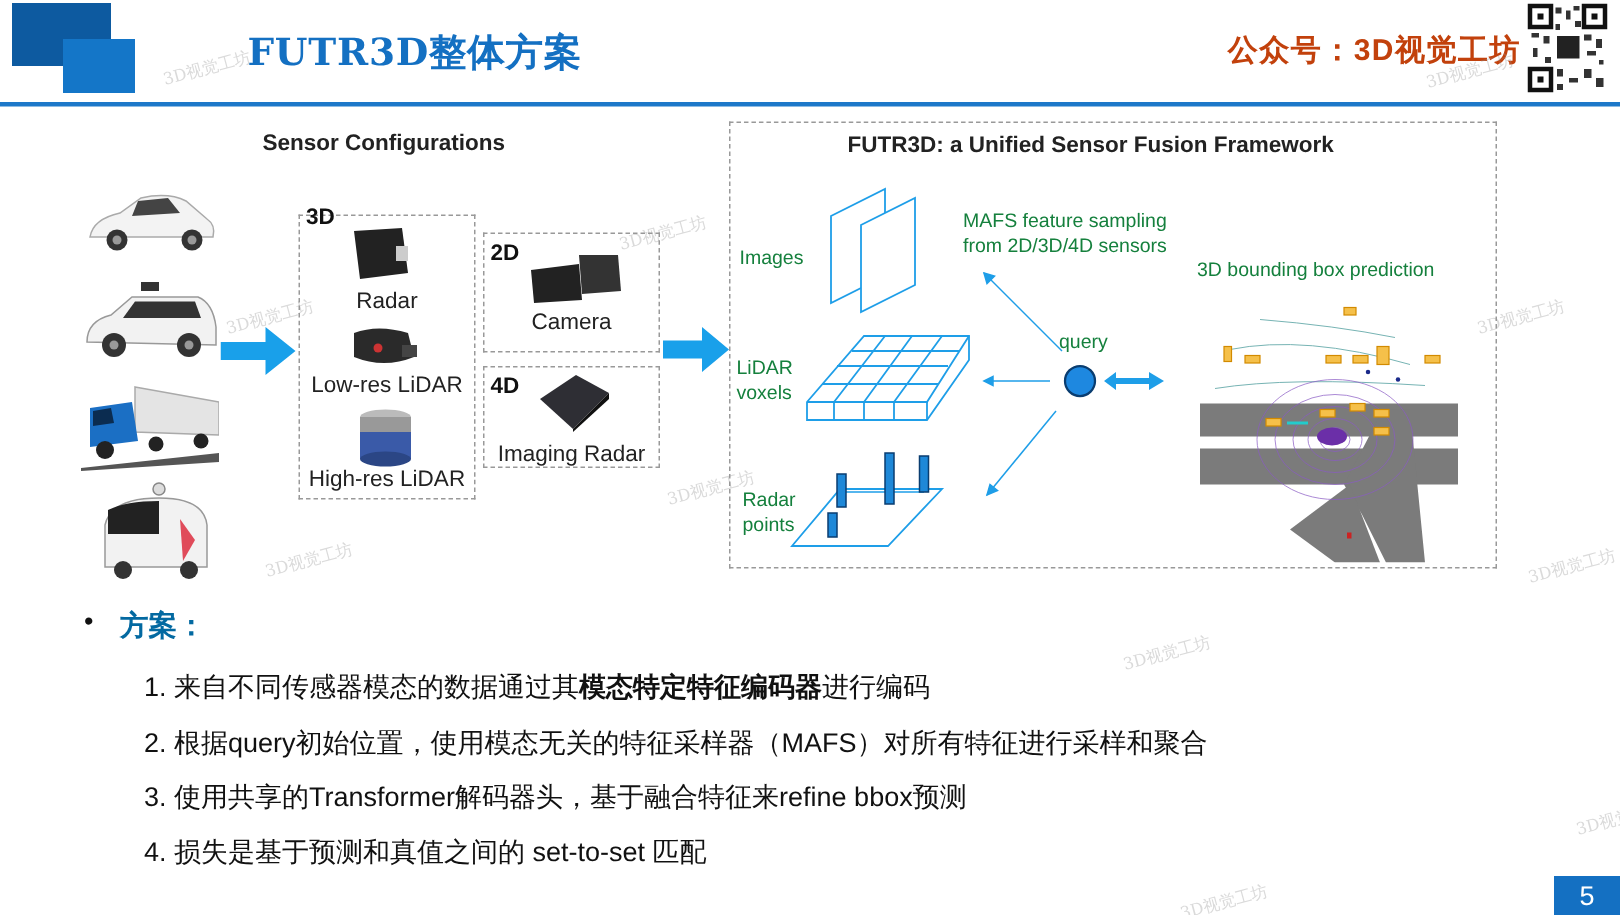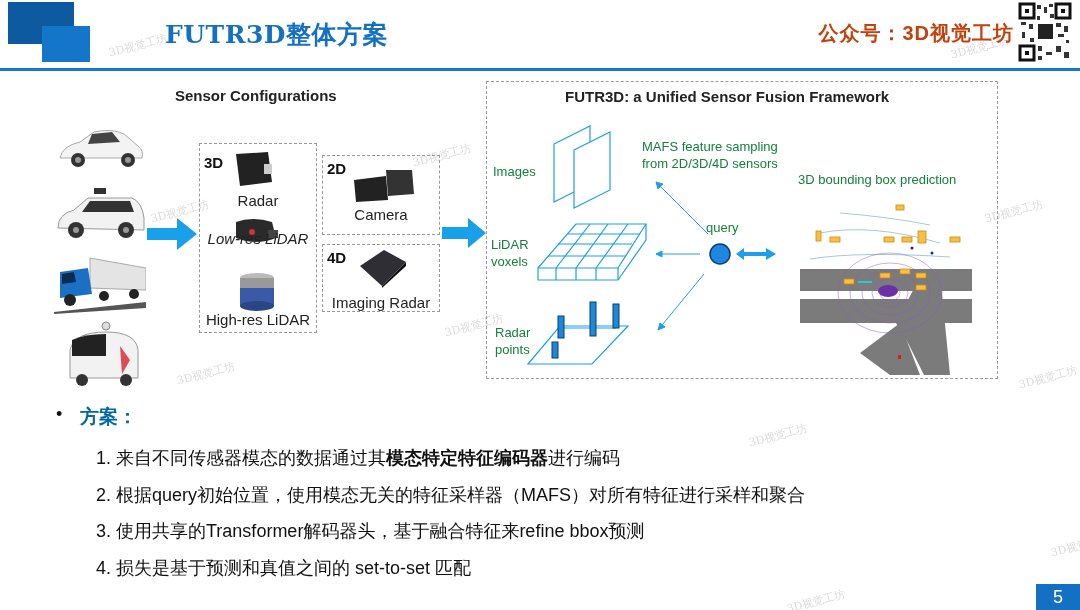--- a/index.html
+++ b/index.html
@@ -110,32 +110,32 @@
   <path d="M66 26 L76 40 L68 54 Z" fill="#e04b5a"></path>
   <circle cx="28" cy="60" r="6" fill="#333"></circle>
     <circle cx="72" cy="60" r="6" fill="#333"></circle>
 </svg>
 
 <svg class="big-arrow" style="left:147px; top:218px;" width="52" height="32" viewBox="0 0 52 32">
   <path d="M0 10 L30 10 L30 0 L50 16 L30 32 L30 22 L0 22 Z" fill="#19a0ea"></path>
 </svg>
 
 <div class="dash-box" style="left:199px; top:143px; width:118px; height:190px;"></div>
-<div class="tag" style="left:204px; top:154px;">3D</div>
+<div class="tag" style="left:204px; top:136px;">3D</div>
 <svg style="position:absolute; left:234px; top:150px;" width="42" height="38" viewBox="0 0 42 38">
   <path d="M2 4 L34 2 L38 32 L6 36 Z" fill="#222"></path>
     <rect x="30" y="14" width="8" height="10" fill="#ccc"></rect>
 </svg>
 <div class="lbl" style="left:199px; top:192px; width:118px;">Radar</div>
 <svg style="position:absolute; left:232px; top:216px;" width="48" height="30" viewBox="0 0 48 30">
   <path d="M4 6 Q20 0 40 6 L44 22 Q24 30 4 22 Z" fill="#2a2a2a"></path>
     <circle cx="20" cy="16" r="3" fill="#c33"></circle>
     <rect x="36" y="14" width="10" height="8" fill="#444"></rect>
 </svg>
-<div class="lbl" style="left:199px; top:230px; width:118px;font-style:italic;">Low-res LiDAR</div>
+<div class="lbl" style="left:199px; top:248px; width:118px;">Low-res LiDAR</div>
 <svg style="position:absolute; left:238px; top:272px;" width="38" height="40" viewBox="0 0 38 40">
   <ellipse cx="19" cy="6" rx="17" ry="5" fill="#bbb"></ellipse>
     <rect x="2" y="6" width="34" height="10" fill="#999"></rect>
   <rect x="2" y="16" width="34" height="18" fill="#3a5aa8"></rect>
     <ellipse cx="19" cy="34" rx="17" ry="5" fill="#2b4685"></ellipse>
 </svg>
 <div class="lbl" style="left:199px; top:311px; width:118px;">High-res LiDAR</div>
 
 <div class="dash-box" style="left:322px; top:155px; width:118px; height:80px;"></div>
 <div class="tag" style="left:327px; top:160px;">2D</div>

